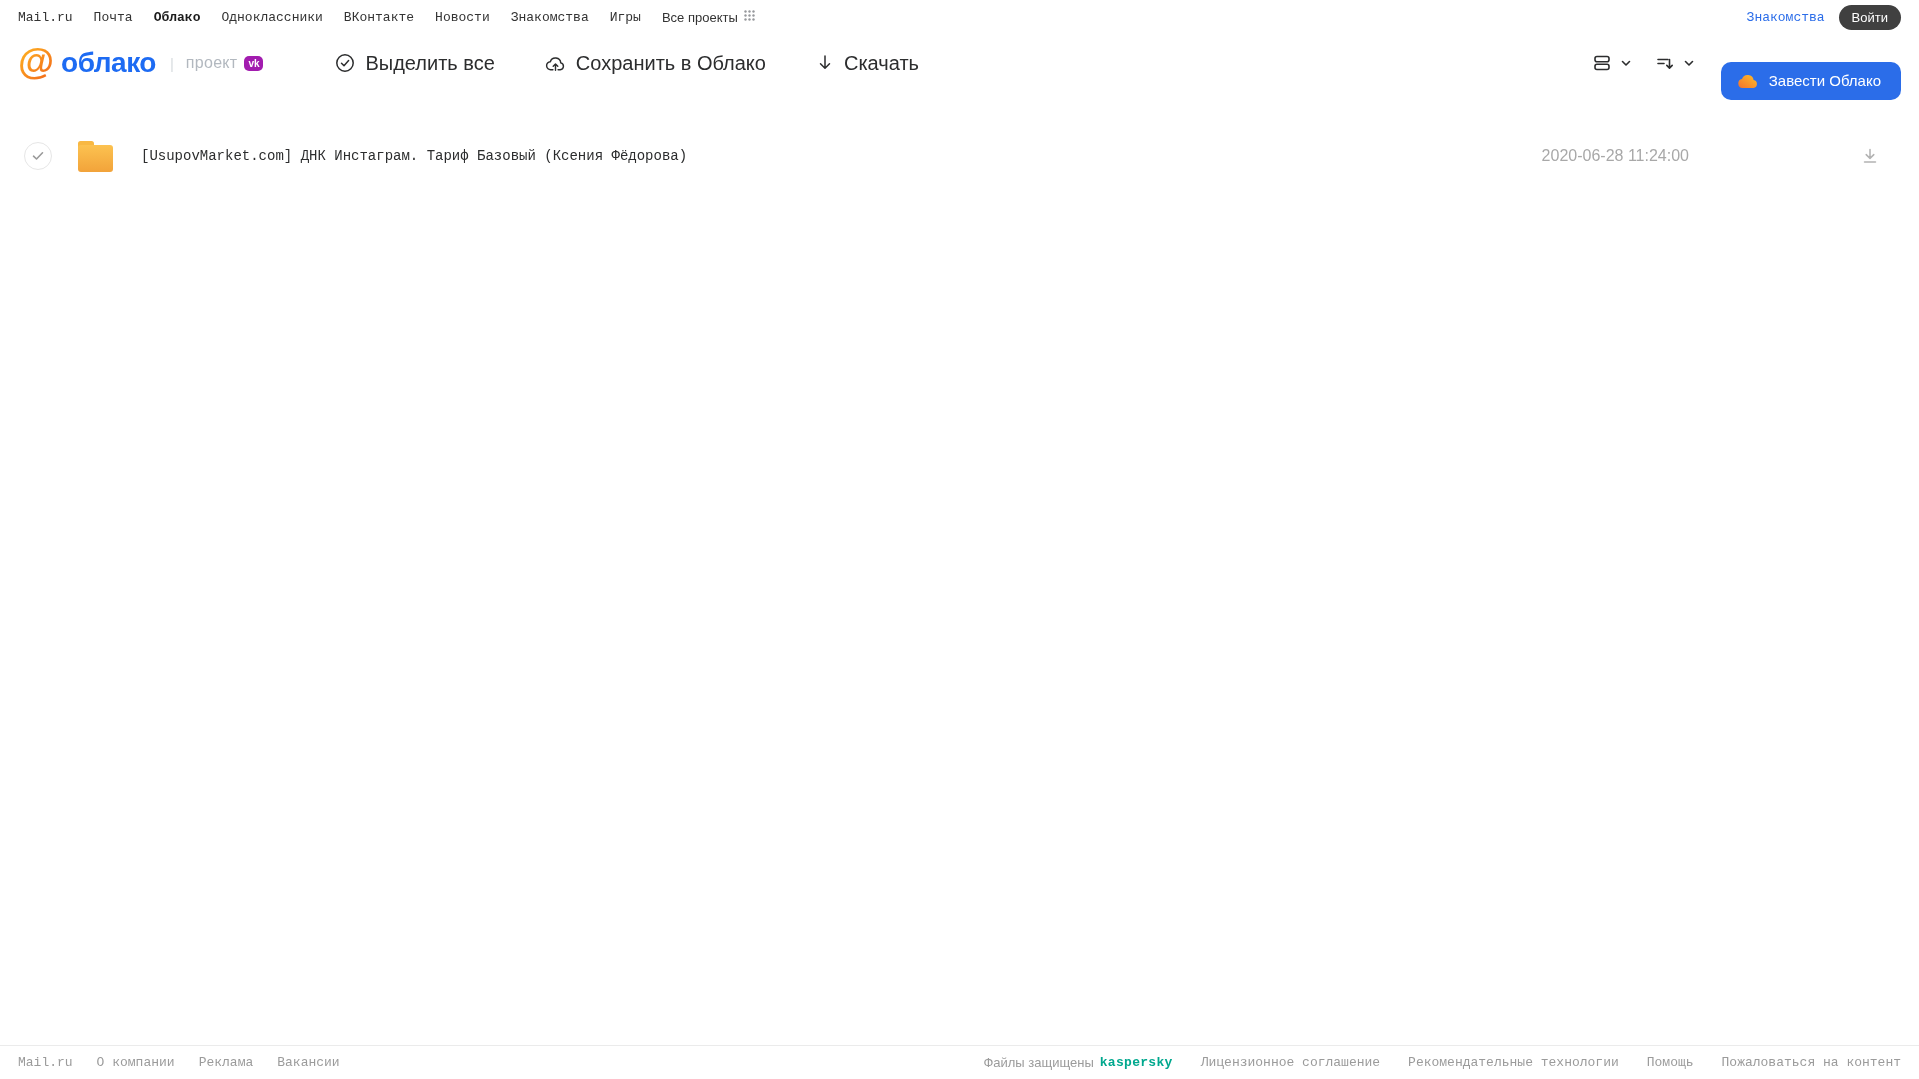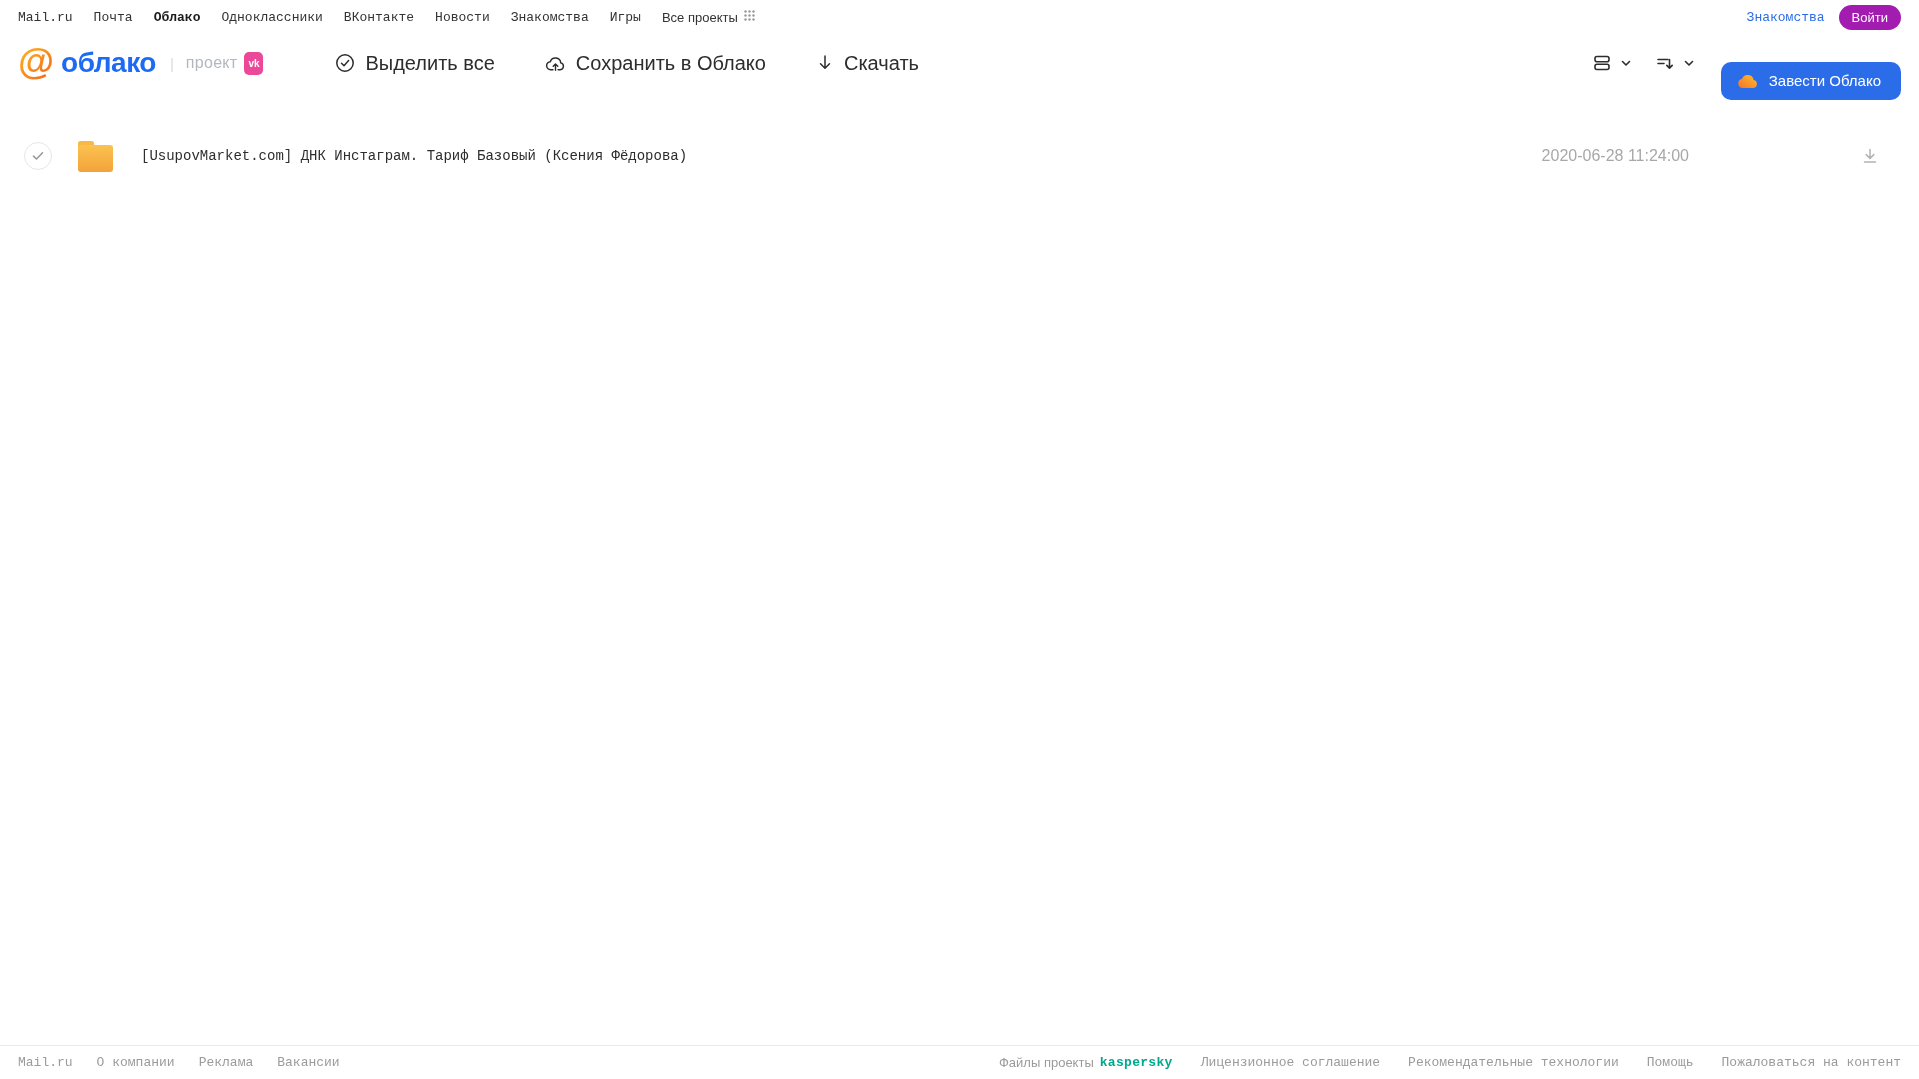--- a/index.html
+++ b/index.html
@@ -23,21 +23,21 @@
   }
   .topbar-links { display: flex; align-items: center; gap: 21px; }
   .topbar-link { color: #333; cursor: pointer; }
   .topbar-link.active { font-weight: bold; color: #1c1c1c; }
   .allprojects { display: flex; align-items: flex-start; gap: 6px; color: #333; cursor: pointer; }
   .grid-icon { display: inline-flex; }
   .topbar-spacer { flex: 1; }
   .topbar-right { display: flex; align-items: center; gap: 14px; }
   .reg-link { color: #2b6de9; cursor: pointer; }
   .login-btn {
-    background: #a21caf; color: #fff; border: none;
+    background: #404040; color: #fff; border: none;
     font-size: 13px; font-family: inherit;
     padding: 5px 13px; border-radius: 14px; cursor: pointer;
   }
 
   
   .appheader {
     height: 58px; flex: 0 0 58px;
     display: flex; align-items: center;
     padding: 0 18px;
   }
@@ -47,22 +47,22 @@
     background: linear-gradient(135deg, #ffb421 10%, #f3701b 85%);
     -webkit-background-clip: text; background-clip: text;
     -webkit-text-fill-color: transparent; color: #f7861c;
     margin-right: 7px; margin-top: -3px;
   }
   .logo-text { font-size: 28px; font-weight: 600; color: #1d6bf3; letter-spacing: -0.5px; }
   .project-tag { display: flex; align-items: center; margin-left: 14px; color: #b2b8bf; }
   .project-divider { color: #d8dce0; font-size: 15px; margin-right: 12px; font-weight: 300; }
   .project-label { font-size: 16px; letter-spacing: 0.3px; margin-right: 7px; }
   .vk-badge {
-    width: 19px; height: 23px; border-radius: 5px;
-    background: #ec4899; color: #fff;
+    width: 19px; height: 15px; border-radius: 5px;
+    background: #a21caf; color: #fff;
     font-size: 10px; font-weight: bold;
     display: inline-flex; align-items: center; justify-content: center;
   }
 
   .toolbar { display: flex; align-items: center; gap: 50px; margin-left: 72px; }
   .toolbar-item { display: flex; align-items: center; gap: 10px; font-size: 20px; color: #2c2d2e; cursor: pointer; }
 
   .appheader-spacer { flex: 1; }
   .view-controls { display: flex; align-items: center; gap: 22px; margin-right: 26px; }
   .icon-with-chevron { display: flex; align-items: center; gap: 7px; cursor: pointer; }
@@ -275,21 +275,21 @@
 <div class="footer">
   <div class="footer-left">
     <a class="footer-link">Mail.ru</a>
     <a class="footer-link">О компании</a>
     <a class="footer-link">Реклама</a>
     <a class="footer-link">Вакансии</a>
   </div>
   <div class="footer-spacer"></div>
   <div class="footer-right">
     <span class="kaspersky-item">
-      <span>Файлы проекты</span>
+      <span>Файлы защищены</span>
       <a class="kaspersky-logo">kaspersky</a>
     </span>
     <a class="footer-link">Лицензионное соглашение</a>
     <a class="footer-link">Рекомендательные технологии</a>
     <a class="footer-link">Помощь</a>
     <a class="footer-link">Пожаловаться на контент</a>
   </div>
 </div>
 
 </body></html>

